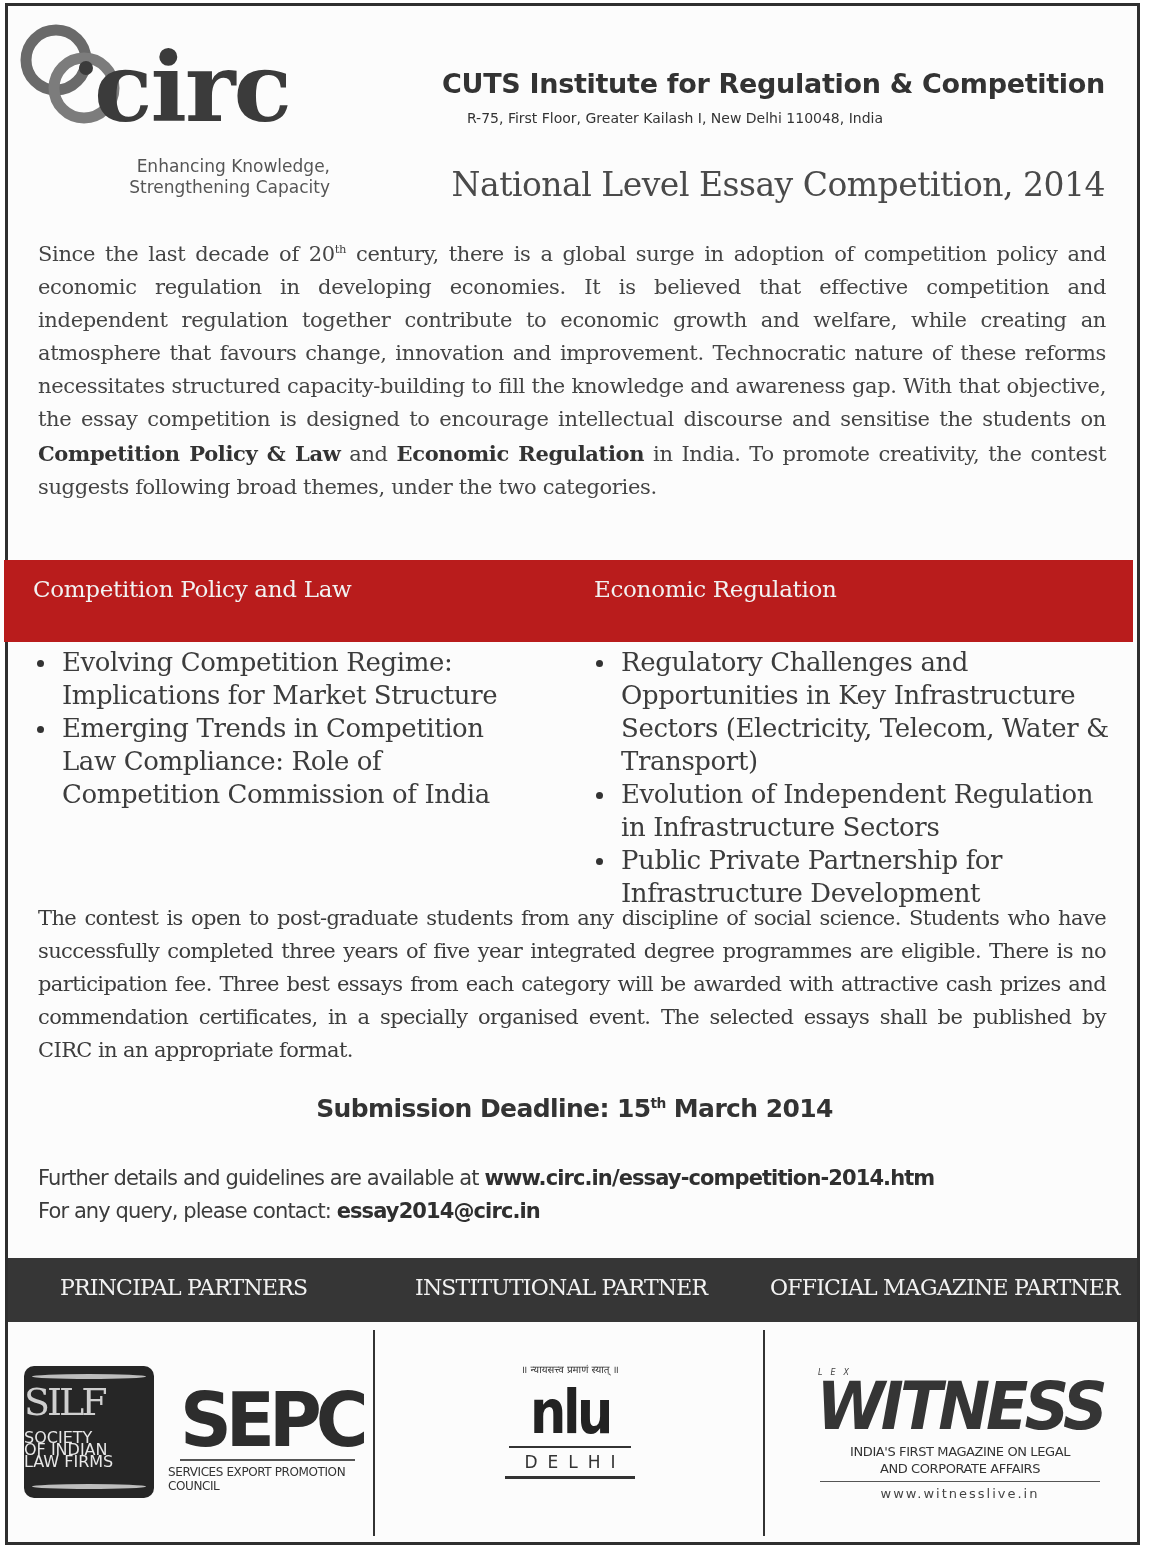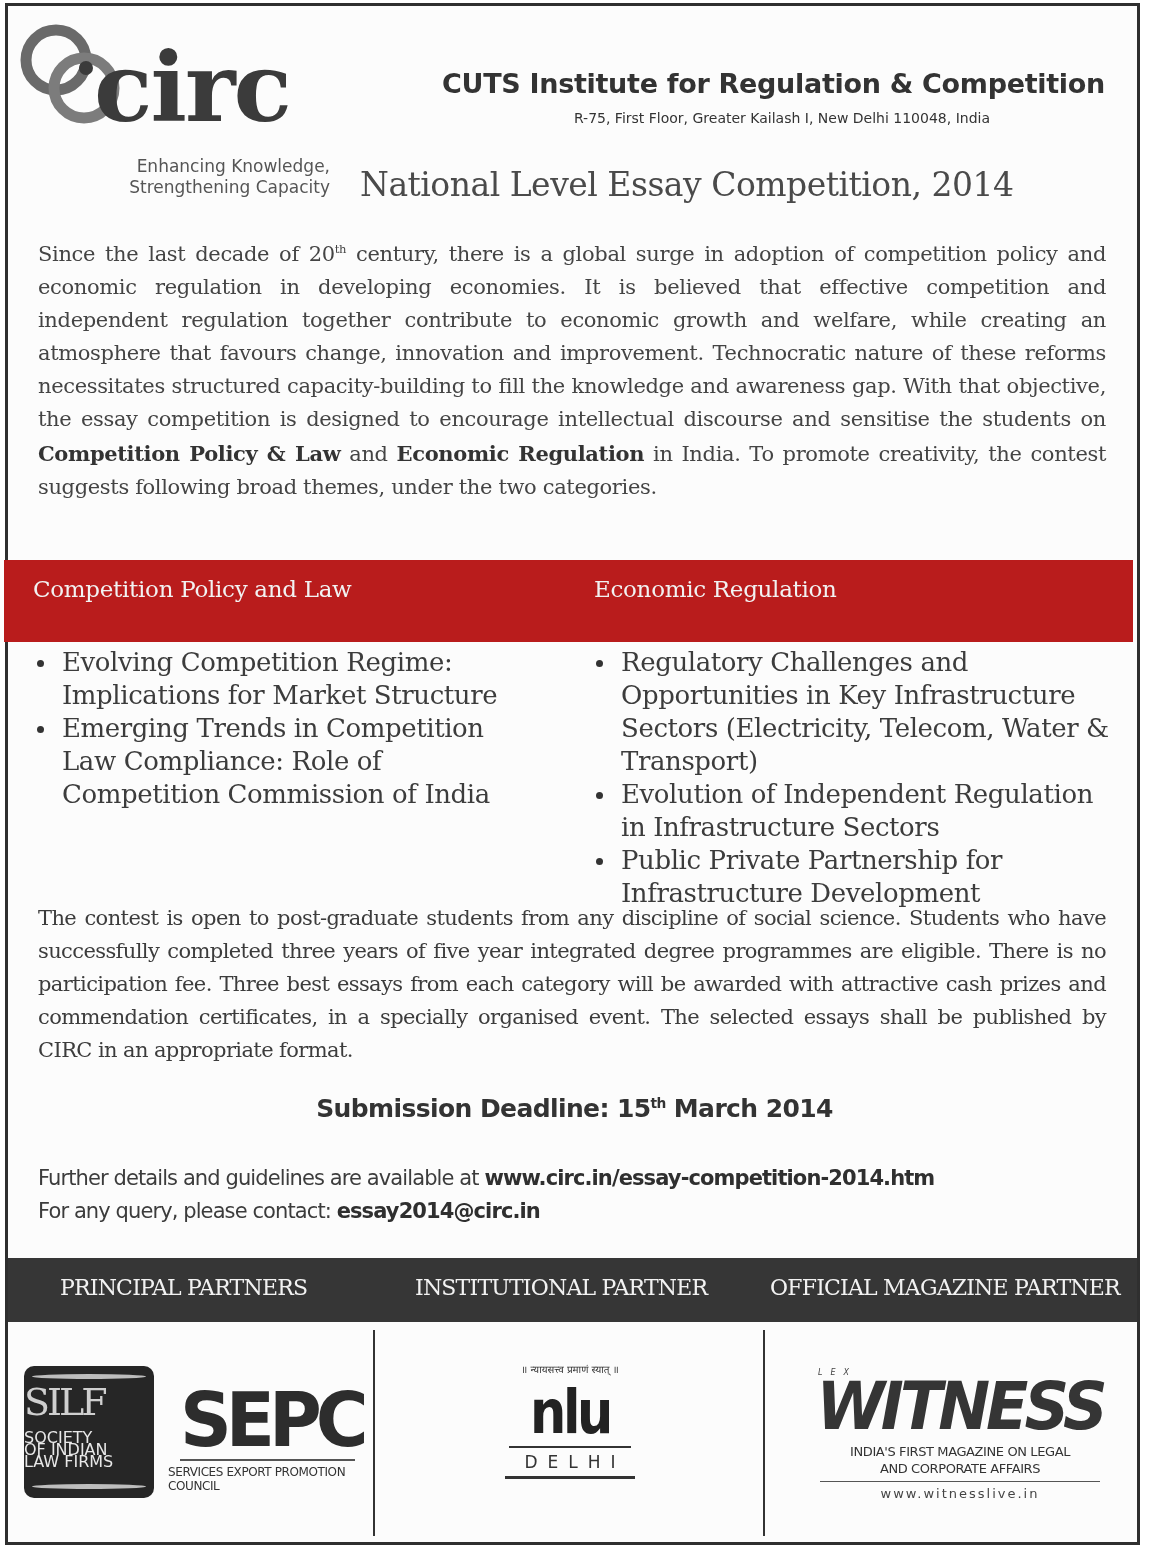--- a/index.html
+++ b/index.html
@@ -23,25 +23,25 @@
     position: absolute; left: 76px; top: 146px; width: 240px;
     font-family: "DejaVu Sans", sans-serif; font-size: 17px; line-height: 21px;
     color: #555; text-align: right;
   }
   .org-name {
     position: absolute; left: 360px; top: 68px; width: 745px; text-align: right;
     font-family: "DejaVu Sans", sans-serif; font-weight: bold;
     font-size: 27px; color: #333; letter-spacing: -0.3px;
   }
   .org-address {
-    position: absolute; left: 360px; top: 110px; width: 630px; text-align: right;
+    position: absolute; left: 360px; top: 110px; width: 630px; text-align: center;
     font-family: "DejaVu Sans", sans-serif; font-size: 14px; color: #333;
   }
   .title {
-    position: absolute; left: 360px; top: 165px; width: 745px; text-align: left;
+    position: absolute; left: 360px; top: 165px; width: 745px; text-align: right;
     font-family: "DejaVu Serif", serif; font-size: 33px; color: #4a4a4a; letter-spacing: -0.5px;
   }
 
   
   .intro {
     position: absolute; left: 38px; top: 238px; width: 1068px;
     font-family: "DejaVu Serif", serif; font-size: 21px; line-height: 33.1px;
     color: #444; text-align: justify; letter-spacing: -0.35px;
   }
   .intro b { color: #333; }

